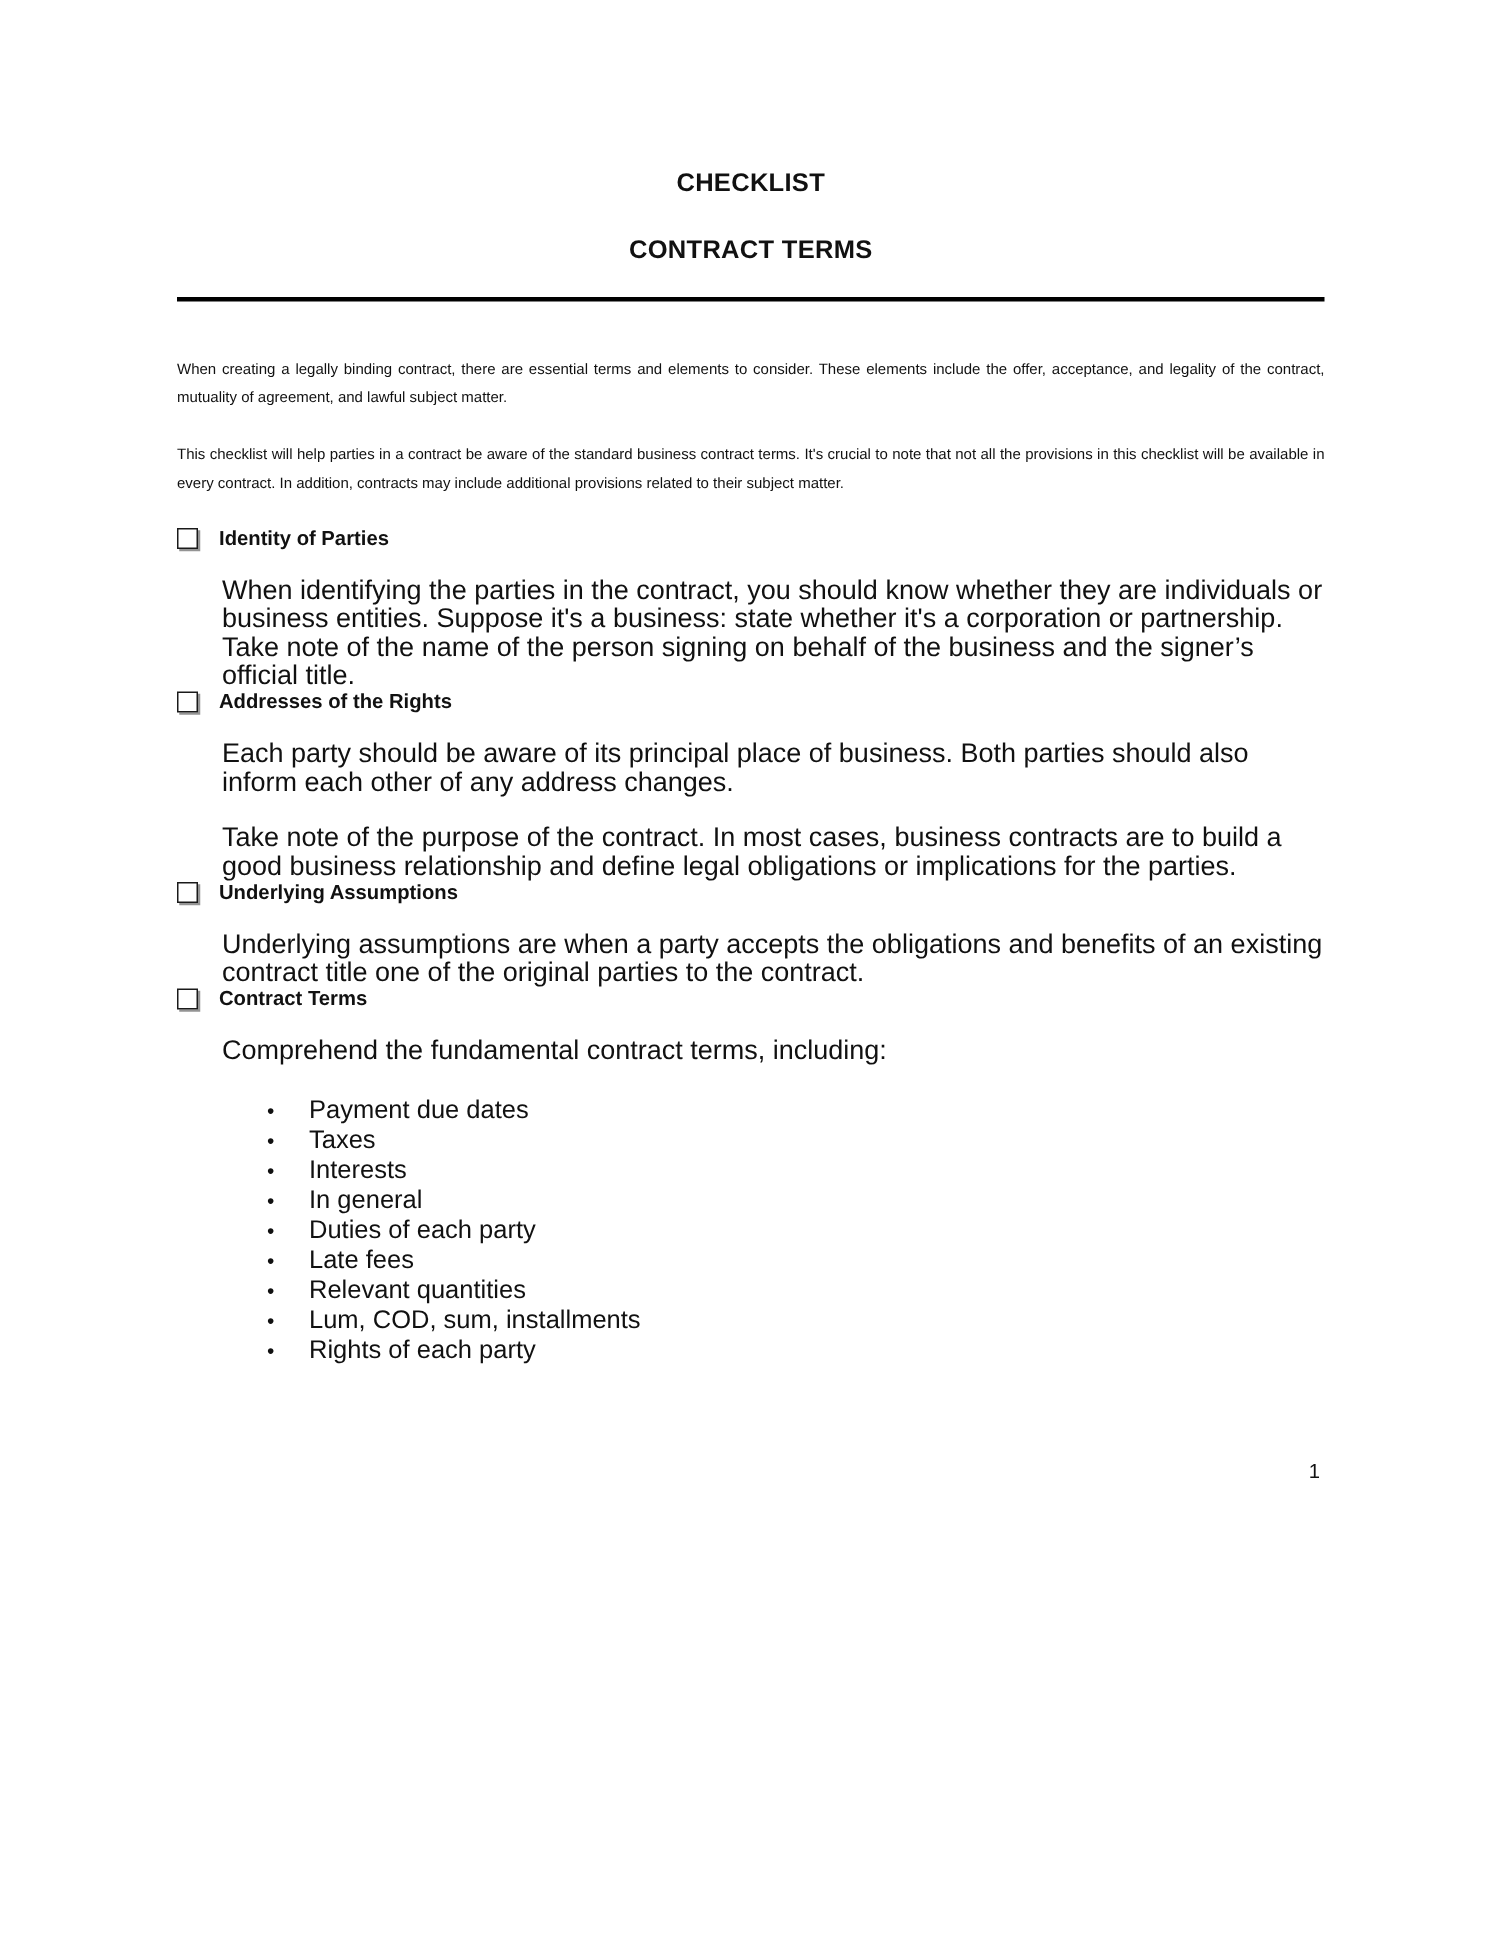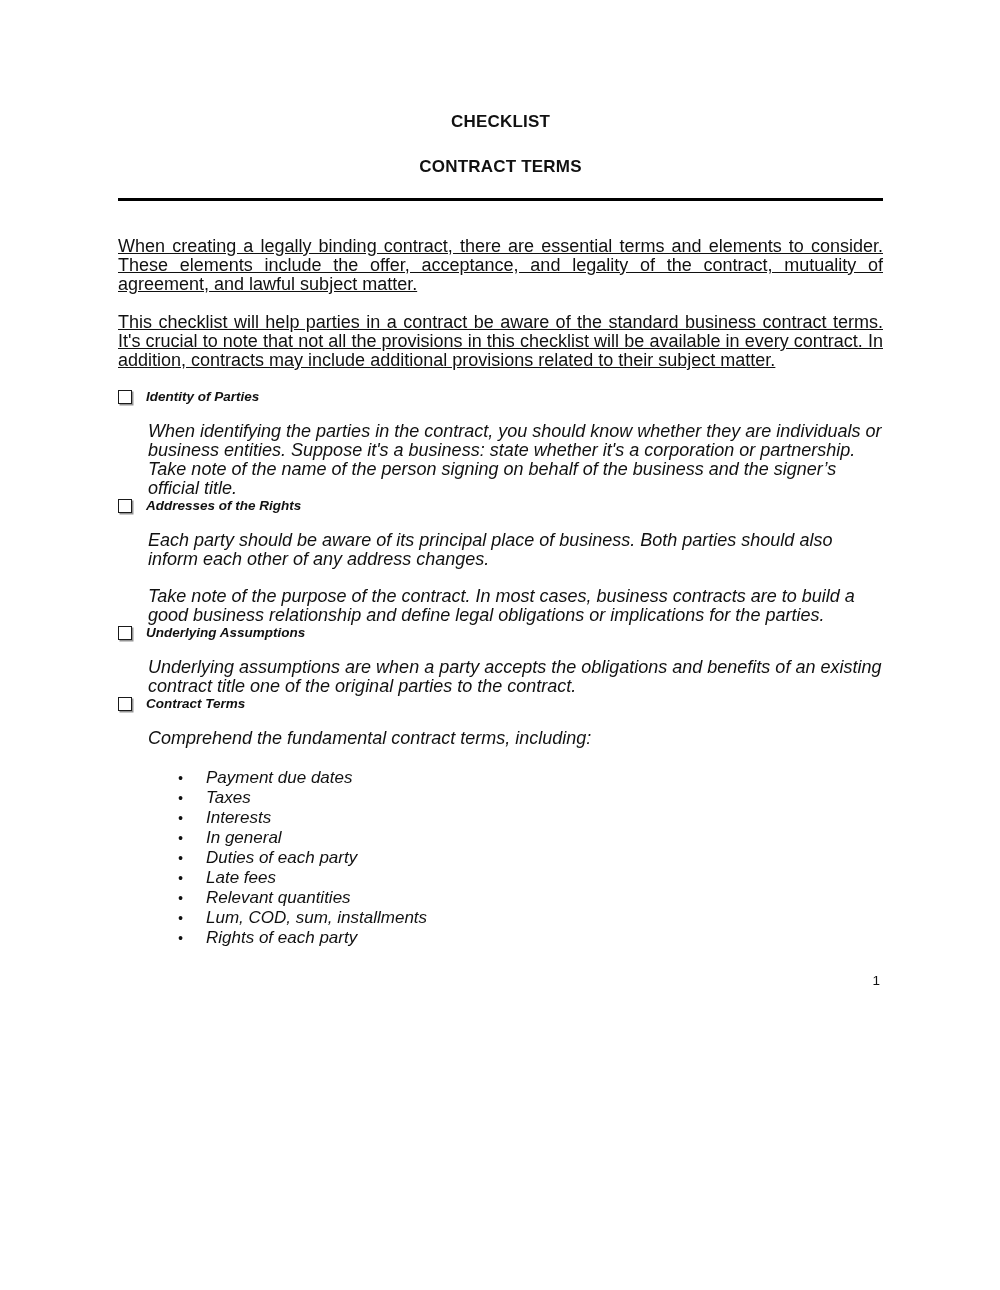--- a/index.html
+++ b/index.html
@@ -30,28 +30,26 @@
     text-align: center;
     letter-spacing: 0.2px;
     margin: 0 0 21px 0;
   }
   .title-rule {
     border: none;
     border-top: 3px solid #000000;
     margin: 0 0 36px 0;
   }
   .intro-para {
-    font-size: 18px;
+    font-size: 10px;
     line-height: 19px;
     text-align: justify;
     margin: 0 0 19px 0;
-    text-decoration: underline;
   }
   .section {
-    font-style: italic;
   }
   .section-heading {
     display: flex;
     align-items: center;
     gap: 14px;
   }
   .checkbox {
     width: 12px;
     height: 12px;
     border: 1.6px solid #1a1a1a;

